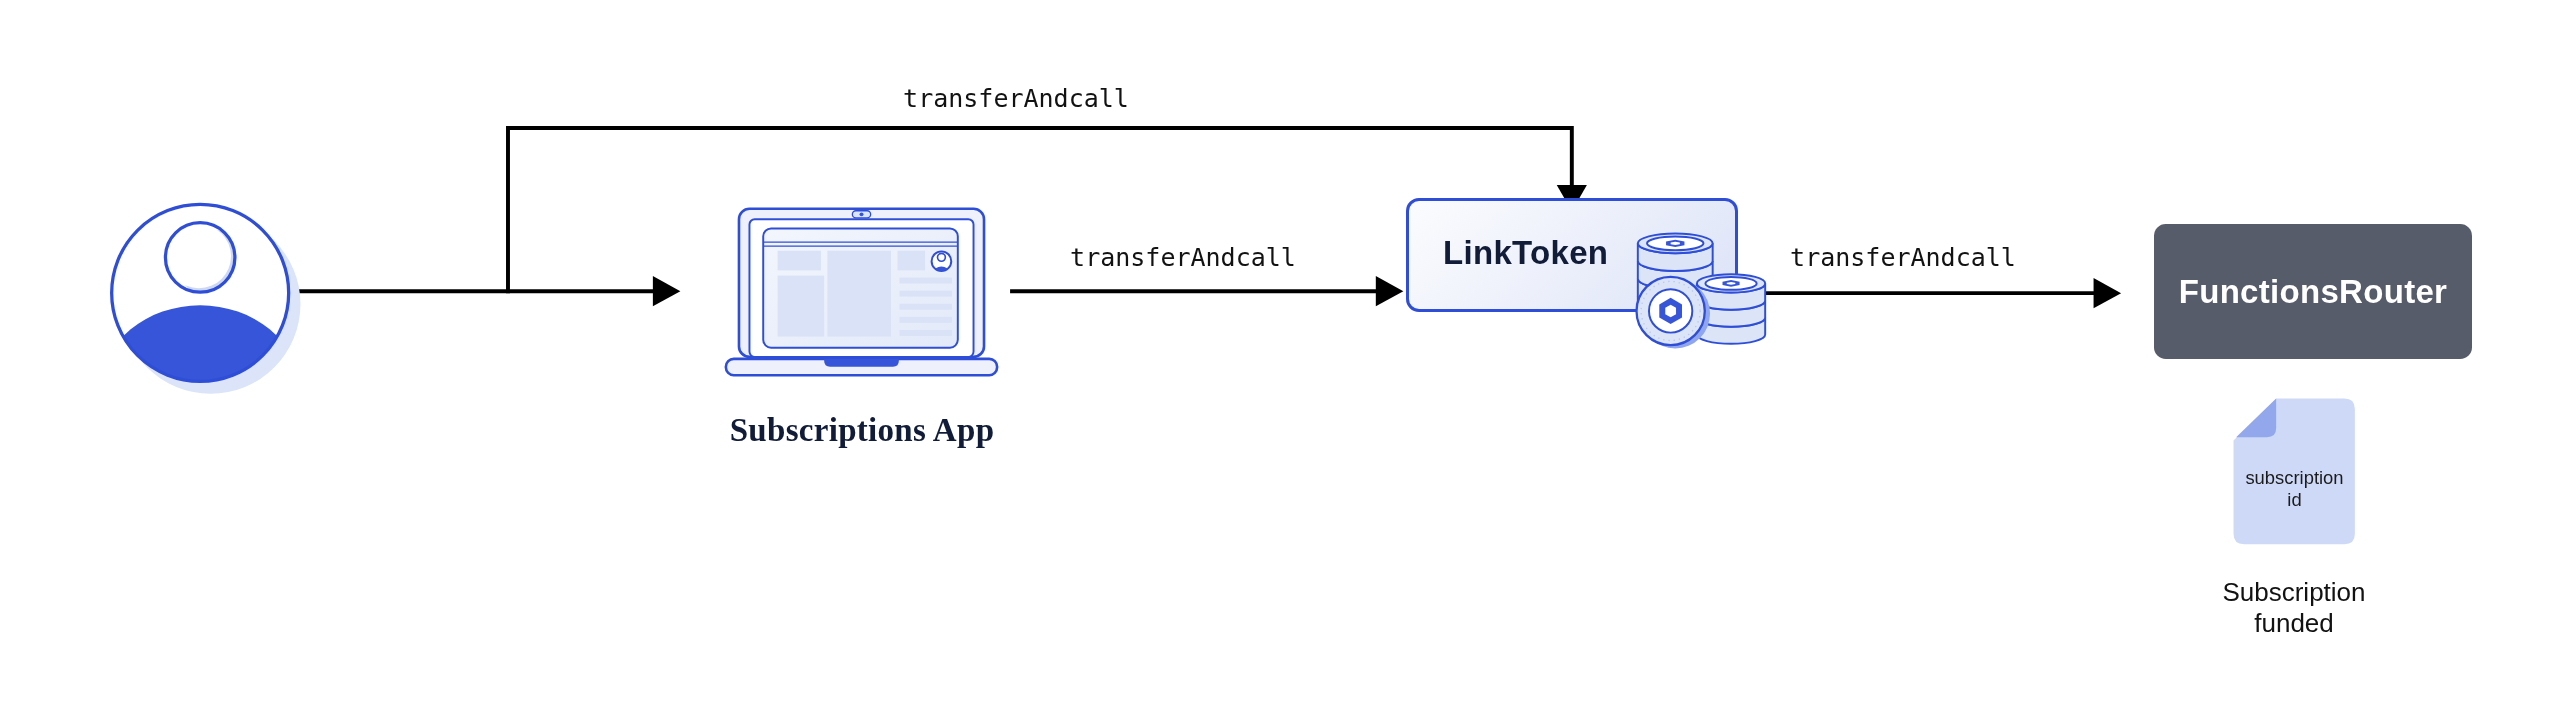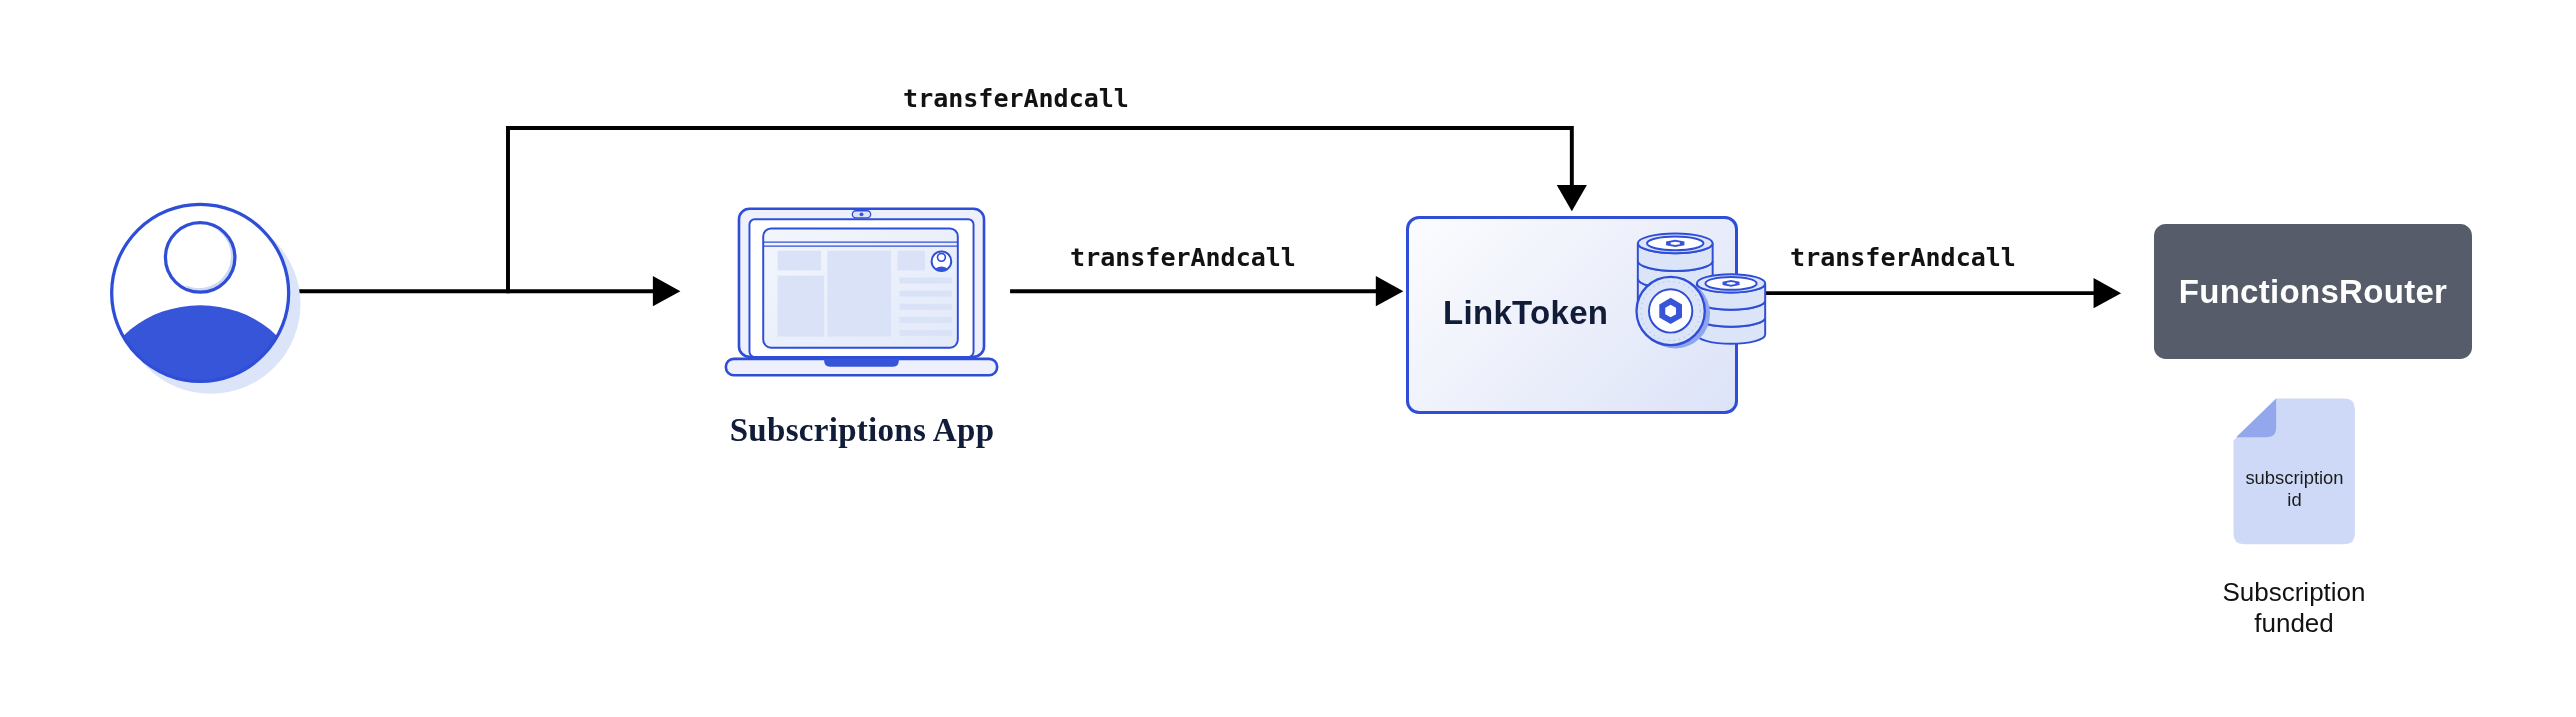--- a/index.html
+++ b/index.html
@@ -8,24 +8,24 @@
     font-family:"Liberation Sans",sans-serif;
   }
   .abs{position:absolute;}
   svg{display:block;overflow:visible;}
   .node-label{
     position:absolute;text-align:center;font-weight:700;font-size:33px;
     color:#111c38;letter-spacing:0.3px;
   }
   .edge-label{
     position:absolute;transform:translateX(-50%);white-space:nowrap;
-    font-family:"DejaVu Sans Mono",monospace;font-size:25px;color:#121212;font-weight:bold;
+    font-family:"DejaVu Sans Mono",monospace;font-size:25px;color:#121212;
   }
   .linktoken-box{
-    position:absolute;left:1406px;top:216px;width:332px;height:198px;
+    position:absolute;left:1406px;top:198px;width:332px;height:114px;
     box-sizing:border-box;border:3.3px solid #2f4ed8;border-radius:13px;
     background:linear-gradient(135deg,#fbfcfe 0%,#eef1fb 45%,#dce3f8 100%);
   }
   .linktoken-box .node-label{
     left:34px;top:50%;transform:translateY(-54%);position:absolute;text-align:left;
   }
   .router-box{
     position:absolute;left:2122px;top:224px;width:318px;height:135px;
     border-radius:11.8px;background:#565c69;display:flex;align-items:center;justify-content:center;margin-left:32px;
   }

